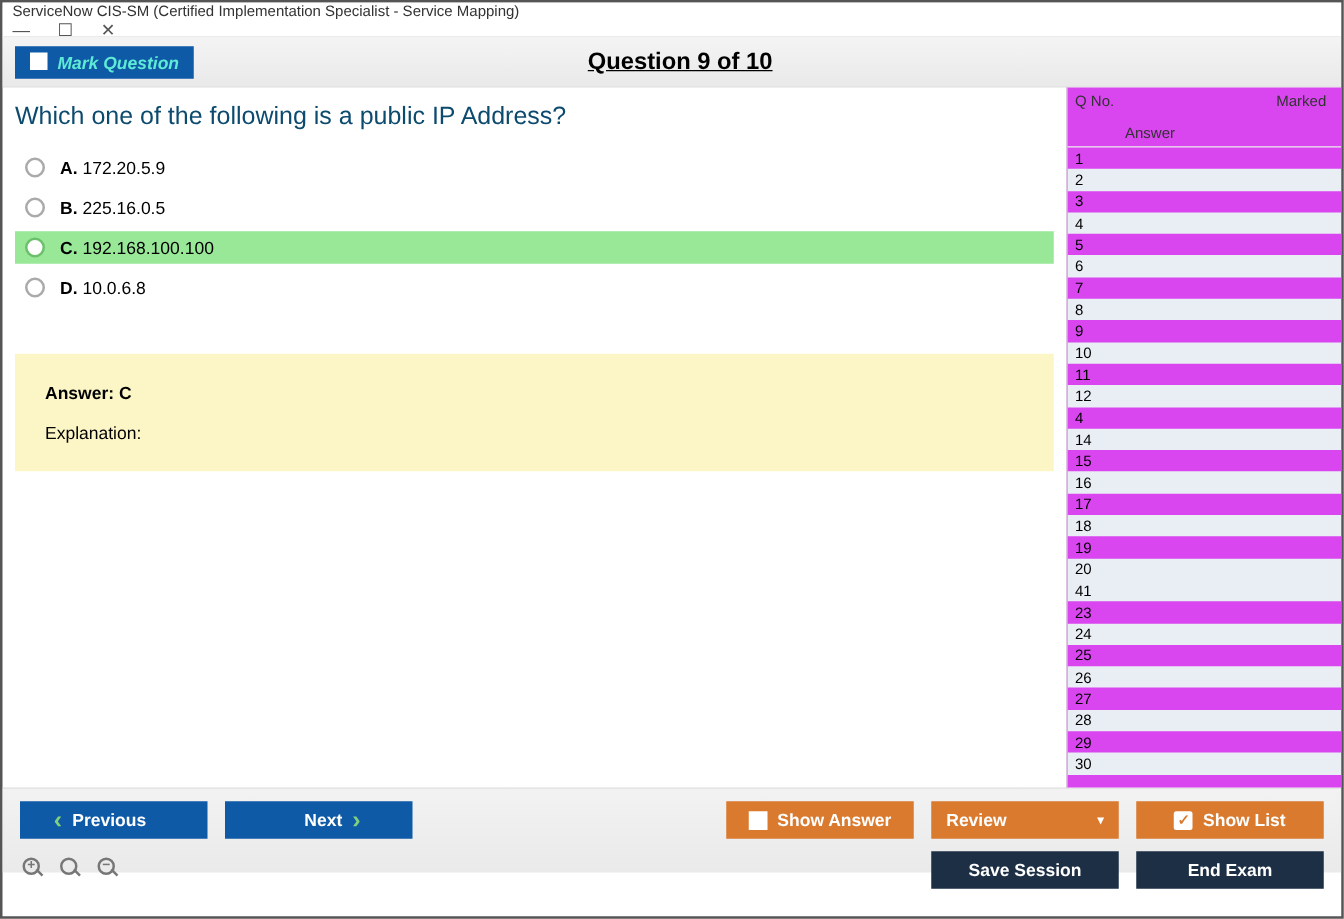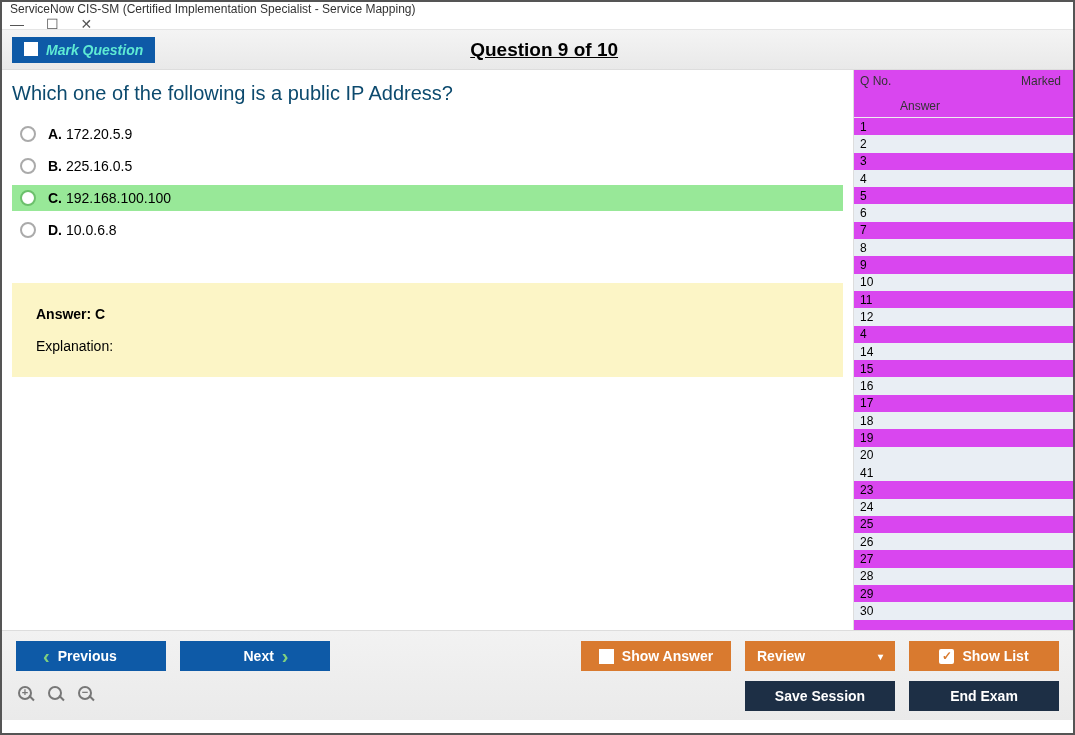--- a/index.html
+++ b/index.html
@@ -134,21 +134,21 @@
   align-items: center;
   cursor: pointer;
 }
 .srow.even { background: #e9eef4; }
 .srow .c1 { width: 40px; }
 .siderows::-webkit-scrollbar { width: 16px; }
 .siderows::-webkit-scrollbar-track { background: #f0f0f0; }
 .siderows::-webkit-scrollbar-thumb { background: #c8c8c8; }
 .siderows::-webkit-scrollbar-button { background:#f0f0f0; height:16px; border:1px solid #ddd;}
 .bottombar {
-  height: 90px;
+  height: 68px;
   background: linear-gradient(#f2f2f2,#eaeaea);
   border-top: 1px solid #ddd;
   padding: 10px 14px;
   display: flex;
   flex-direction: column;
   gap: 10px;
 }
 .btnrow { display: flex; gap: 14px; align-items: center; }
 .spacer { flex: 1; }
 .btn {

